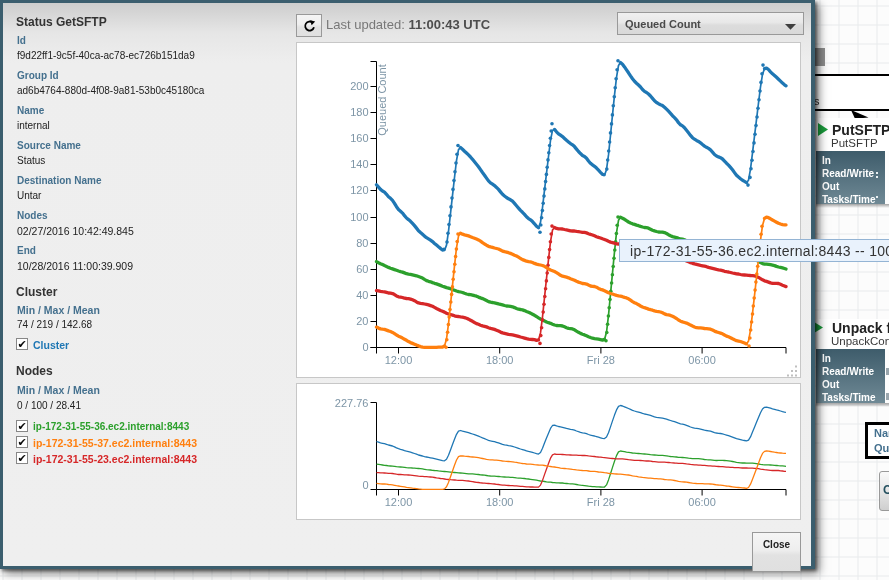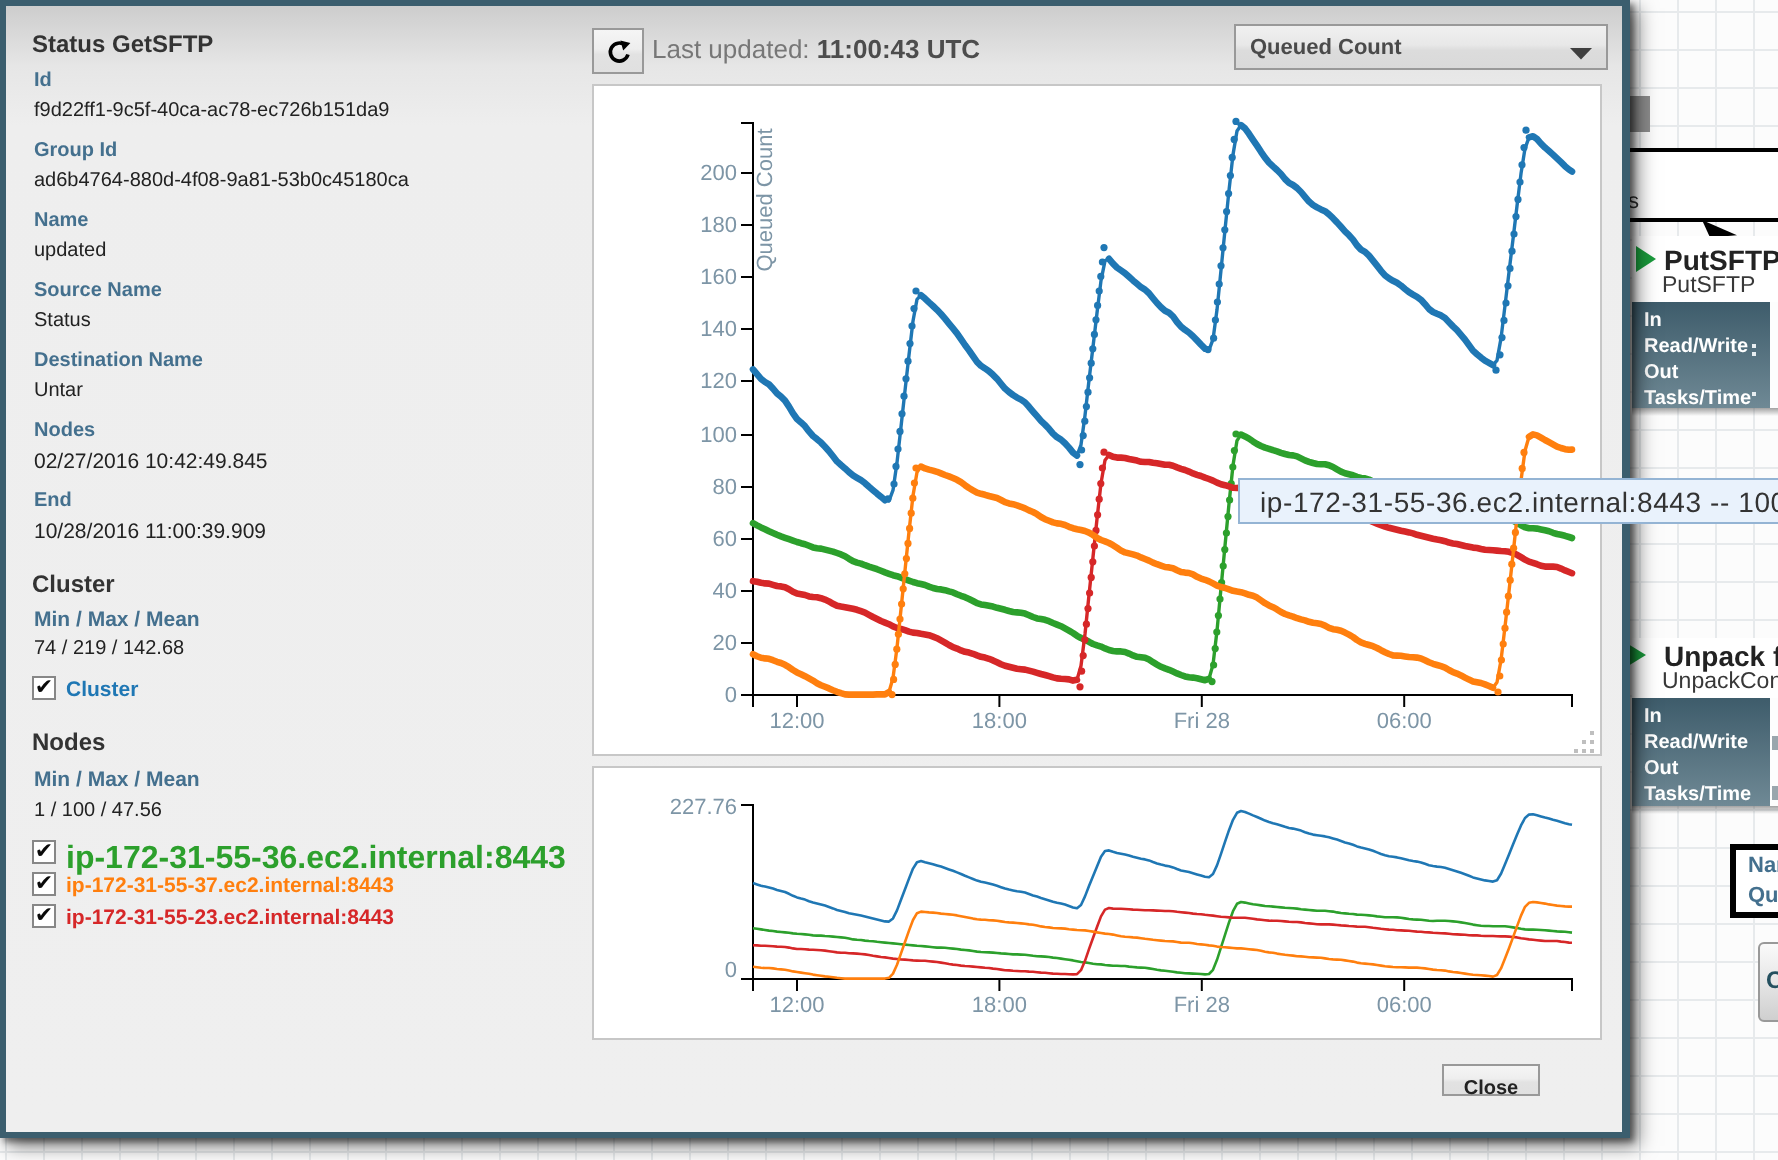--- a/index.html
+++ b/index.html
@@ -72,39 +72,39 @@
 
 <div id="dialog" class="abs">
     <div id="dlgbg"></div>
 
   <div class="abs hdr" style="left:16px;top:15px">Status GetSFTP</div>
   <div class="abs lbl" style="left:17px;top:35px">Id</div>
   <div class="abs val" style="left:17px;top:50px">f9d22ff1-9c5f-40ca-ac78-ec726b151da9</div>
   <div class="abs lbl" style="left:17px;top:70px">Group Id</div>
   <div class="abs val" style="left:17px;top:85px">ad6b4764-880d-4f08-9a81-53b0c45180ca</div>
   <div class="abs lbl" style="left:17px;top:105px">Name</div>
-  <div class="abs val" style="left:17px;top:120px">updated</div>
+  <div class="abs val" style="left:17px;top:120px">internal</div>
   <div class="abs lbl" style="left:17px;top:140px">Source Name</div>
   <div class="abs val" style="left:17px;top:155px">Status</div>
   <div class="abs lbl" style="left:17px;top:175px">Destination Name</div>
   <div class="abs val" style="left:17px;top:190px">Untar</div>
   <div class="abs lbl" style="left:17px;top:210px">Nodes</div>
   <div class="abs val" style="left:17px;top:225px;font-size:10.5px">02/27/2016 10:42:49.845</div>
   <div class="abs lbl" style="left:17px;top:245px">End</div>
   <div class="abs val" style="left:17px;top:260px;font-size:10.5px">10/28/2016 11:00:39.909</div>
   <div class="abs hdr" style="left:16px;top:284.5px">Cluster</div>
   <div class="abs lbl" style="left:17px;top:304px;font-size:10.5px">Min / Max / Mean</div>
   <div class="abs val" style="left:17px;top:319px">74 / 219 / 142.68</div>
   <div class="abs cb" style="left:16px;top:338px">✔</div>
   <div class="abs lbl" style="left:33px;top:339px;font-size:10.5px;color:#1f77b4">Cluster</div>
   <div class="abs hdr" style="left:16px;top:364px">Nodes</div>
   <div class="abs lbl" style="left:17px;top:384px;font-size:10.5px">Min / Max / Mean</div>
-  <div class="abs val" style="left:17px;top:400px">1 / 100 / 47.56</div>
+  <div class="abs val" style="left:17px;top:400px">0 / 100 / 28.41</div>
   <div class="abs cb" style="left:16px;top:420px">✔</div>
-  <div class="abs lbl" style="left:33px;top:420.5px;font-size:16px;color:#2ca02c">ip-172-31-55-36.ec2.internal:8443</div>
+  <div class="abs lbl" style="left:33px;top:420.5px;font-size:10px;color:#2ca02c">ip-172-31-55-36.ec2.internal:8443</div>
   <div class="abs cb" style="left:16px;top:436px">✔</div>
   <div class="abs lbl" style="left:33px;top:436.5px;font-size:10.5px;color:#ff7f0e">ip-172-31-55-37.ec2.internal:8443</div>
   <div class="abs cb" style="left:16px;top:452px">✔</div>
   <div class="abs lbl" style="left:33px;top:452.5px;font-size:10.5px;color:#d62728">ip-172-31-55-23.ec2.internal:8443</div>
 
   <div class="abs btn" style="left:296px;top:14px;width:26px;height:23px">
     <svg width="15" height="15" viewBox="0 0 15 15" style="margin-top:4px">
         <path d="M10.6,3.6 A4.5,4.5 0 1 0 12,8.3" fill="none" stroke="#000" stroke-width="1.8"></path>
         <path d="M8.2,1.2 L13.2,2.5 L9.6,6.3 Z" fill="#000"></path>
       </svg>
@@ -312,18 +312,18 @@
         <text x="303.9" y="122.0" text-anchor="middle" font-size="11" fill="#7d95a6">Fri 28</text>
         <line x1="405.1" y1="105.5" x2="405.1" y2="111.5" stroke="#000" stroke-width="1"></line>
         <text x="405.1" y="122.0" text-anchor="middle" font-size="11" fill="#7d95a6">06:00</text>
         <path d="M79.5,57.5 81.5,58.2 83.5,58.9 85.5,59.3 87.5,59.7 89.5,60.3 91.5,61.0 93.5,61.5 95.5,62.0 97.5,62.9 99.5,63.9 101.5,64.7 103.5,65.3 105.5,65.8 107.5,66.6 109.5,67.2 111.5,67.7 113.5,68.2 115.5,68.8 117.5,69.5 119.5,70.2 121.5,71.0 123.5,71.5 125.5,72.0 127.5,72.6 129.5,73.0 131.5,73.4 133.5,73.8 135.5,74.2 137.5,74.7 139.5,75.2 141.5,75.7 143.5,76.2 145.5,76.7 147.5,76.8 149.5,75.2 151.5,71.2 153.5,65.9 155.5,60.6 157.5,55.3 159.5,50.3 161.5,47.1 163.5,46.5 165.5,47.1 167.5,47.6 169.5,48.1 171.5,48.7 173.5,49.3 175.5,50.0 177.5,50.7 179.5,51.4 181.5,52.2 183.5,53.0 185.5,53.9 187.5,54.7 189.5,55.5 191.5,56.3 193.5,56.9 195.5,57.3 197.5,57.7 199.5,58.3 201.5,58.9 203.5,59.6 205.5,60.3 207.5,60.8 209.5,61.2 211.5,61.6 213.5,61.9 215.5,62.3 217.5,63.0 219.5,63.7 221.5,64.3 223.5,65.0 225.5,65.6 227.5,66.2 229.5,66.9 231.5,67.4 233.5,67.8 235.5,68.3 237.5,69.0 239.5,69.7 241.5,70.1 243.5,68.5 245.5,64.2 247.5,59.0 249.5,54.1 251.5,49.2 253.5,44.4 255.5,41.5 257.5,41.2 259.5,41.9 261.5,42.5 263.5,42.9 265.5,43.3 267.5,43.8 269.5,44.4 271.5,44.9 273.5,45.4 275.5,45.7 277.5,46.2 279.5,47.0 281.5,47.7 283.5,48.3 285.5,48.8 287.5,49.1 289.5,49.7 291.5,50.5 293.5,51.2 295.5,51.6 297.5,52.0 299.5,52.6 301.5,53.2 303.5,53.8 305.5,54.4 307.5,54.6 309.5,53.0 311.5,48.7 313.5,42.9 315.5,36.9 317.5,31.1 319.5,25.9 321.5,22.4 323.5,21.5 325.5,22.0 327.5,22.8 329.5,23.7 331.5,24.5 333.5,25.4 335.5,26.3 337.5,27.0 339.5,27.6 341.5,28.1 343.5,28.7 345.5,29.4 347.5,30.0 349.5,30.3 351.5,30.8 353.5,31.3 355.5,32.1 357.5,32.8 359.5,33.3 361.5,33.6 363.5,33.9 365.5,34.2 367.5,34.6 369.5,35.2 371.5,35.8 373.5,36.5 375.5,37.2 377.5,37.7 379.5,38.4 381.5,39.2 383.5,39.8 385.5,40.2 387.5,40.7 389.5,41.4 391.5,42.2 393.5,43.0 395.5,43.6 397.5,44.1 399.5,44.4 401.5,44.7 403.5,45.1 405.5,45.6 407.5,46.1 409.5,46.5 411.5,46.8 413.5,47.2 415.5,47.9 417.5,48.6 419.5,49.0 421.5,49.3 423.5,49.5 425.5,49.9 427.5,50.5 429.5,51.1 431.5,51.7 433.5,52.4 435.5,53.1 437.5,53.9 439.5,54.7 441.5,55.2 443.5,55.7 445.5,56.2 447.5,56.5 449.5,56.8 451.5,56.1 453.5,52.9 455.5,48.1 457.5,43.2 459.5,38.3 461.5,33.4 463.5,28.7 465.5,25.0 467.5,23.3 469.5,23.1 471.5,23.6 473.5,24.2 475.5,24.8 477.5,25.3 479.5,25.9 481.5,26.4 483.5,27.0 485.5,27.6 487.5,28.1 489.0,28.4" fill="none" stroke="#1f77b4" stroke-width="1.3" stroke-linejoin="round"></path>
         <path d="M79.5,80.1 81.5,80.4 83.5,80.7 85.5,81.0 87.5,81.3 89.5,81.5 91.5,81.8 93.5,82.0 95.5,82.2 97.5,82.4 99.5,82.7 101.5,82.9 103.5,83.0 105.5,83.2 107.5,83.4 109.5,83.7 111.5,83.8 113.5,83.8 115.5,84.0 117.5,84.1 119.5,84.3 121.5,84.5 123.5,84.7 125.5,84.9 127.5,85.3 129.5,85.7 131.5,85.9 133.5,86.0 135.5,86.3 137.5,86.5 139.5,86.6 141.5,86.9 143.5,87.1 145.5,87.3 147.5,87.5 149.5,87.7 151.5,87.9 153.5,88.1 155.5,88.3 157.5,88.5 159.5,88.7 161.5,88.9 163.5,89.0 165.5,89.2 167.5,89.4 169.5,89.6 171.5,89.8 173.5,89.8 175.5,89.9 177.5,90.1 179.5,90.3 181.5,90.5 183.5,90.8 185.5,91.0 187.5,91.2 189.5,91.5 191.5,91.8 193.5,92.0 195.5,92.1 197.5,92.2 199.5,92.3 201.5,92.5 203.5,92.7 205.5,92.8 207.5,93.0 209.5,93.2 211.5,93.2 213.5,93.3 215.5,93.4 217.5,93.6 219.5,93.9 221.5,94.1 223.5,94.2 225.5,94.3 227.5,94.5 229.5,94.8 231.5,95.0 233.5,95.3 235.5,95.6 237.5,95.9 239.5,96.2 241.5,96.6 243.5,97.0 245.5,97.2 247.5,97.5 249.5,97.9 251.5,98.1 253.5,98.2 255.5,98.5 257.5,98.7 259.5,98.9 261.5,98.9 263.5,99.0 265.5,99.0 267.5,99.3 269.5,99.5 271.5,99.7 273.5,99.8 275.5,99.9 277.5,100.2 279.5,100.5 281.5,100.9 283.5,101.2 285.5,101.4 287.5,101.6 289.5,101.9 291.5,102.2 293.5,102.4 295.5,102.6 297.5,102.7 299.5,102.8 301.5,102.9 303.5,103.0 305.5,103.2 307.5,103.0 309.5,100.9 311.5,95.9 313.5,89.7 315.5,83.4 317.5,77.2 319.5,71.6 321.5,67.9 323.5,67.0 325.5,67.3 327.5,67.7 329.5,68.1 331.5,68.4 333.5,68.7 335.5,69.0 337.5,69.1 339.5,69.3 341.5,69.5 343.5,69.7 345.5,69.9 347.5,70.0 349.5,70.1 351.5,70.3 353.5,70.6 355.5,70.8 357.5,71.0 359.5,71.2 361.5,71.4 363.5,71.4 365.5,71.4 367.5,71.6 369.5,71.8 371.5,72.2 373.5,72.5 375.5,72.7 377.5,72.9 379.5,73.0 381.5,73.3 383.5,73.4 385.5,73.5 387.5,73.7 389.5,73.9 391.5,74.2 393.5,74.4 395.5,74.6 397.5,74.6 399.5,74.6 401.5,74.7 403.5,74.9 405.5,75.2 407.5,75.5 409.5,75.7 411.5,75.8 413.5,75.9 415.5,76.1 417.5,76.4 419.5,76.5 421.5,76.4 423.5,76.4 425.5,76.4 427.5,76.5 429.5,76.7 431.5,76.9 433.5,77.2 435.5,77.5 437.5,77.9 439.5,78.3 441.5,78.6 443.5,78.9 445.5,79.0 447.5,79.0 449.5,79.1 451.5,79.1 453.5,79.1 455.5,79.1 457.5,79.4 459.5,79.7 461.5,80.0 463.5,80.4 465.5,80.7 467.5,80.8 469.5,80.8 471.5,80.9 473.5,81.0 475.5,81.1 477.5,81.3 479.5,81.5 481.5,81.7 483.5,81.8 485.5,81.9 487.5,82.1 489.0,82.3" fill="none" stroke="#2ca02c" stroke-width="1.3" stroke-linejoin="round"></path>
         <path d="M79.5,88.6 81.5,88.7 83.5,88.9 85.5,88.9 87.5,89.0 89.5,89.1 91.5,89.3 93.5,89.4 95.5,89.5 97.5,89.8 99.5,90.2 101.5,90.5 103.5,90.5 105.5,90.6 107.5,90.8 109.5,90.9 111.5,91.0 113.5,91.1 115.5,91.3 117.5,91.6 119.5,91.9 121.5,92.2 123.5,92.4 125.5,92.4 127.5,92.6 129.5,92.7 131.5,92.8 133.5,93.0 135.5,93.2 137.5,93.5 139.5,93.9 141.5,94.2 143.5,94.5 145.5,94.7 147.5,95.0 149.5,95.3 151.5,95.5 153.5,95.7 155.5,95.8 157.5,96.0 159.5,96.2 161.5,96.3 163.5,96.4 165.5,96.4 167.5,96.6 169.5,96.8 171.5,97.0 173.5,97.3 175.5,97.6 177.5,98.0 179.5,98.3 181.5,98.5 183.5,98.8 185.5,99.0 187.5,99.1 189.5,99.3 191.5,99.5 193.5,99.7 195.5,99.9 197.5,100.0 199.5,100.3 201.5,100.5 203.5,100.8 205.5,101.1 207.5,101.2 209.5,101.4 211.5,101.5 213.5,101.6 215.5,101.6 217.5,101.8 219.5,101.9 221.5,102.1 223.5,102.3 225.5,102.4 227.5,102.6 229.5,102.8 231.5,102.9 233.5,103.0 235.5,103.0 237.5,103.1 239.5,103.2 241.5,103.1 243.5,101.1 245.5,96.4 247.5,90.6 249.5,85.0 251.5,79.5 253.5,74.2 255.5,70.8 257.5,70.0 259.5,70.3 261.5,70.4 263.5,70.4 265.5,70.5 267.5,70.6 269.5,70.8 271.5,70.9 273.5,71.0 275.5,71.1 277.5,71.1 279.5,71.2 281.5,71.3 283.5,71.4 285.5,71.5 287.5,71.5 289.5,71.6 291.5,71.9 293.5,72.1 295.5,72.3 297.5,72.5 299.5,72.8 301.5,73.0 303.5,73.1 305.5,73.4 307.5,73.6 309.5,73.8 311.5,74.1 313.5,74.4 315.5,74.5 317.5,74.7 319.5,74.9 321.5,74.9 323.5,74.9 325.5,74.9 327.5,75.1 329.5,75.4 331.5,75.7 333.5,75.9 335.5,76.1 337.5,76.3 339.5,76.4 341.5,76.4 343.5,76.5 345.5,76.7 347.5,76.9 349.5,77.0 351.5,77.0 353.5,77.2 355.5,77.5 357.5,77.7 359.5,77.9 361.5,78.1 363.5,78.2 365.5,78.2 367.5,78.2 369.5,78.3 371.5,78.5 373.5,78.7 375.5,78.8 377.5,79.0 379.5,79.1 381.5,79.3 383.5,79.4 385.5,79.4 387.5,79.6 389.5,79.9 391.5,80.1 393.5,80.4 395.5,80.6 397.5,80.8 399.5,80.9 401.5,81.1 403.5,81.2 405.5,81.3 407.5,81.4 409.5,81.6 411.5,81.8 413.5,81.9 415.5,82.1 417.5,82.2 419.5,82.4 421.5,82.5 423.5,82.6 425.5,82.7 427.5,82.9 429.5,83.1 431.5,83.2 433.5,83.3 435.5,83.4 437.5,83.6 439.5,83.7 441.5,83.7 443.5,83.9 445.5,84.0 447.5,84.0 449.5,84.0 451.5,84.1 453.5,84.2 455.5,84.2 457.5,84.3 459.5,84.5 461.5,84.7 463.5,85.1 465.5,85.4 467.5,85.7 469.5,85.9 471.5,86.1 473.5,86.3 475.5,86.5 477.5,86.5 479.5,86.5 481.5,86.5 483.5,86.8 485.5,87.0 487.5,87.3 489.0,87.4" fill="none" stroke="#d62728" stroke-width="1.3" stroke-linejoin="round"></path>
         <path d="M79.5,99.4 81.5,99.6 83.5,99.9 85.5,100.0 87.5,100.0 89.5,100.2 91.5,100.5 93.5,100.7 95.5,100.9 97.5,101.3 99.5,101.7 101.5,102.0 103.5,102.3 105.5,102.6 107.5,102.9 109.5,103.3 111.5,103.6 113.5,103.9 115.5,104.2 117.5,104.4 119.5,104.6 121.5,104.9 123.5,105.1 125.5,105.3 127.5,105.3 129.5,105.3 131.5,105.3 133.5,105.3 135.5,105.3 137.5,105.3 139.5,105.3 141.5,105.3 143.5,105.3 145.5,105.3 147.5,104.9 149.5,102.8 151.5,98.4 153.5,92.7 155.5,87.0 157.5,81.3 159.5,76.0 161.5,72.6 163.5,71.8 165.5,72.0 167.5,72.2 169.5,72.3 171.5,72.5 173.5,72.8 175.5,73.0 177.5,73.2 179.5,73.4 181.5,73.7 183.5,74.1 185.5,74.5 187.5,74.9 189.5,75.3 191.5,75.6 193.5,75.8 195.5,75.9 197.5,76.1 199.5,76.2 201.5,76.4 203.5,76.7 205.5,77.0 207.5,77.2 209.5,77.3 211.5,77.5 213.5,77.7 215.5,77.9 217.5,78.2 219.5,78.4 221.5,78.8 223.5,79.2 225.5,79.5 227.5,79.7 229.5,80.0 231.5,80.1 233.5,80.2 235.5,80.3 237.5,80.6 239.5,80.8 241.5,81.0 243.5,81.1 245.5,81.2 247.5,81.5 249.5,81.8 251.5,82.2 253.5,82.5 255.5,82.8 257.5,83.0 259.5,83.3 261.5,83.7 263.5,84.1 265.5,84.4 267.5,84.5 269.5,84.7 271.5,84.8 273.5,85.1 275.5,85.4 277.5,85.6 279.5,85.9 281.5,86.1 283.5,86.3 285.5,86.5 287.5,86.6 289.5,86.7 291.5,87.0 293.5,87.3 295.5,87.4 297.5,87.4 299.5,87.6 301.5,88.0 303.5,88.2 305.5,88.4 307.5,88.7 309.5,88.9 311.5,89.3 313.5,89.5 315.5,89.6 317.5,89.8 319.5,90.0 321.5,90.2 323.5,90.2 325.5,90.4 327.5,90.6 329.5,90.8 331.5,91.0 333.5,91.4 335.5,91.9 337.5,92.2 339.5,92.4 341.5,92.8 343.5,93.1 345.5,93.4 347.5,93.6 349.5,93.8 351.5,94.1 353.5,94.2 355.5,94.4 357.5,94.6 359.5,94.7 361.5,94.8 363.5,94.9 365.5,95.2 367.5,95.5 369.5,95.7 371.5,95.8 373.5,95.9 375.5,96.2 377.5,96.5 379.5,96.8 381.5,97.3 383.5,97.6 385.5,97.8 387.5,98.0 389.5,98.2 391.5,98.5 393.5,98.8 395.5,99.1 397.5,99.3 399.5,99.5 401.5,99.6 403.5,99.6 405.5,99.7 407.5,99.8 409.5,99.8 411.5,99.8 413.5,100.0 415.5,100.2 417.5,100.5 419.5,100.8 421.5,101.0 423.5,101.1 425.5,101.3 427.5,101.7 429.5,102.0 431.5,102.2 433.5,102.5 435.5,102.8 437.5,103.1 439.5,103.4 441.5,103.5 443.5,103.6 445.5,103.8 447.5,104.0 449.5,104.3 451.5,103.5 453.5,100.2 455.5,95.3 457.5,90.1 459.5,84.7 461.5,79.2 463.5,73.8 465.5,69.4 467.5,67.4 469.5,67.0 471.5,67.2 473.5,67.5 475.5,67.8 477.5,68.2 479.5,68.5 481.5,68.8 483.5,69.0 485.5,69.2 487.5,69.3 489.0,69.3" fill="none" stroke="#ff7f0e" stroke-width="1.3" stroke-linejoin="round"></path>
       </svg>
     </div>
 
-  <div class="abs btn" style="left:721px;top:532px;width:49px;height:16px"><span style="font-size:10px;font-weight:bold;color:#222;line-height:23px">Close</span></div>
+  <div class="abs btn" style="left:752px;top:532px;width:49px;height:40px"><span style="font-size:10px;font-weight:bold;color:#222;line-height:23px">Close</span></div>
 </div>
 
 <div class="abs" style="left:619px;top:239px;width:271px;height:23px;background:#e9f2fc;border:1px solid #94b4d4;border-right:none;z-index:50">
   <span style="position:absolute;left:10px;top:2.5px;font-size:14px;letter-spacing:.3px;color:#333;white-space:nowrap">ip-172-31-55-36.ec2.internal:8443 -- 100</span>
 </div>
 
 </body></html>

